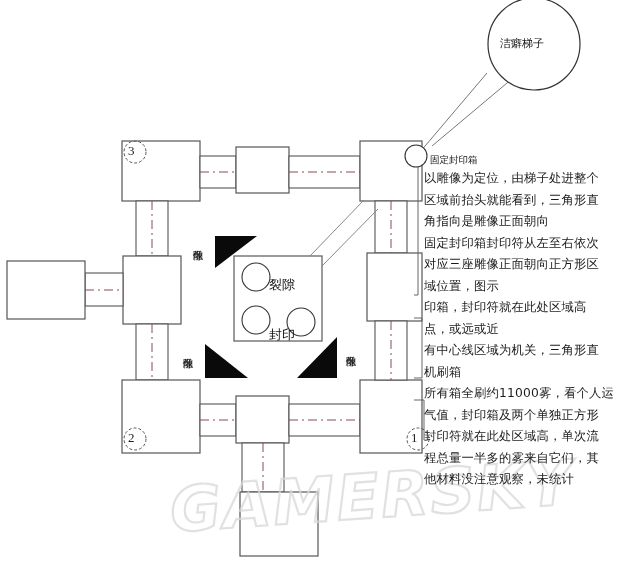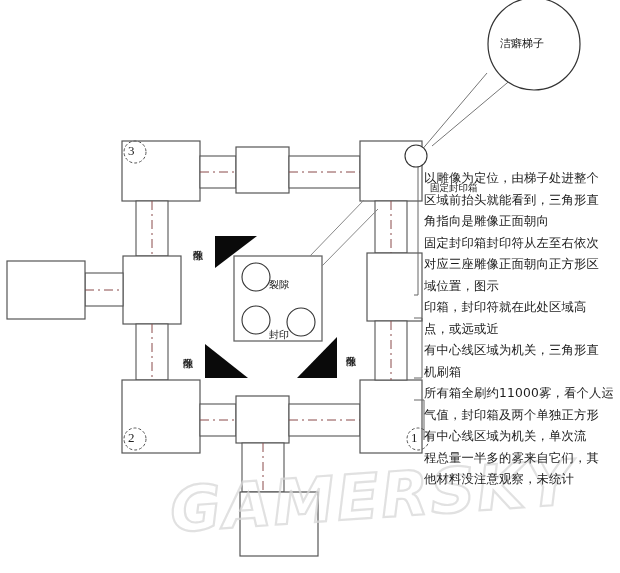--- a/index.html
+++ b/index.html
@@ -57,21 +57,21 @@
     white-space: nowrap;
   }
   .corner-num {
     position: absolute;
     font-size: 13px;
     color: #222;
     font-family: "Liberation Serif", serif;
   }
   .center-label {
     position: absolute;
-    font-size: 10px;
+    font-size: 13px;
     color: #111;
     line-height: 15px;
     white-space: nowrap;
   }
   .wm-text {
     font-family: "DejaVu Sans", sans-serif;
     font-size: 62px;
     font-weight: bold;
     font-style: italic;
     fill: none;
@@ -209,21 +209,21 @@
       <path d="M 414 400 L 424 400 L 424 440"></path>
     </g>
 
     <g transform="translate(168,478) rotate(-4)" opacity="0.75">
       <text class="wm-text" x="0" y="54" aria-label="GAMERSKY">GAMERSKY</text>
     </g>
   </svg>
 
   <div class="circle-room-label" style="left:500px; top:36px;">洁癖梯子</div>
 
-  <div class="lbl" style="left:430px; top:154px; font-size:9.5px;margin-top:28px;">固定封印箱</div>
+  <div class="lbl" style="left:430px; top:154px; font-size:9.5px;">固定封印箱</div>
 
   <div class="corner-num" style="left:128px; top:143px;">
     <span>3</span>
   </div>
   <svg style="position:absolute; left:122px; top:140px;" width="26" height="26">
     <circle cx="13" cy="12" r="11" fill="none" stroke="#555" stroke-width="1" stroke-dasharray="3,2"></circle>
   </svg>
 
   <div class="corner-num" style="left:128px; top:430px;">
     <span>2</span>
@@ -260,18 +260,18 @@
       <div class="note-line">角指向是雕像正面朝向</div>
       <div class="note-line">固定封印箱封印符从左至右依次</div>
       <div class="note-line">对应三座雕像正面朝向正方形区</div>
       <div class="note-line">域位置，图示</div>
       <div class="note-line">印箱，封印符就在此处区域高</div>
       <div class="note-line">点，或远或近</div>
       <div class="note-line">有中心线区域为机关，三角形直</div>
       <div class="note-line">机刷箱</div>
       <div class="note-line">所有箱全刷约11000雾，看个人运</div>
       <div class="note-line">气值，封印箱及两个单独正方形</div>
-      <div class="note-line">有中心线区域为机关，单次流</div>
+      <div class="note-line">封印符就在此处区域高，单次流</div>
       <div class="note-line">程总量一半多的雾来自它们，其</div>
       <div class="note-line">他材料没注意观察，未统计</div>
     </div>
 
 </div>
 
 </body></html>

